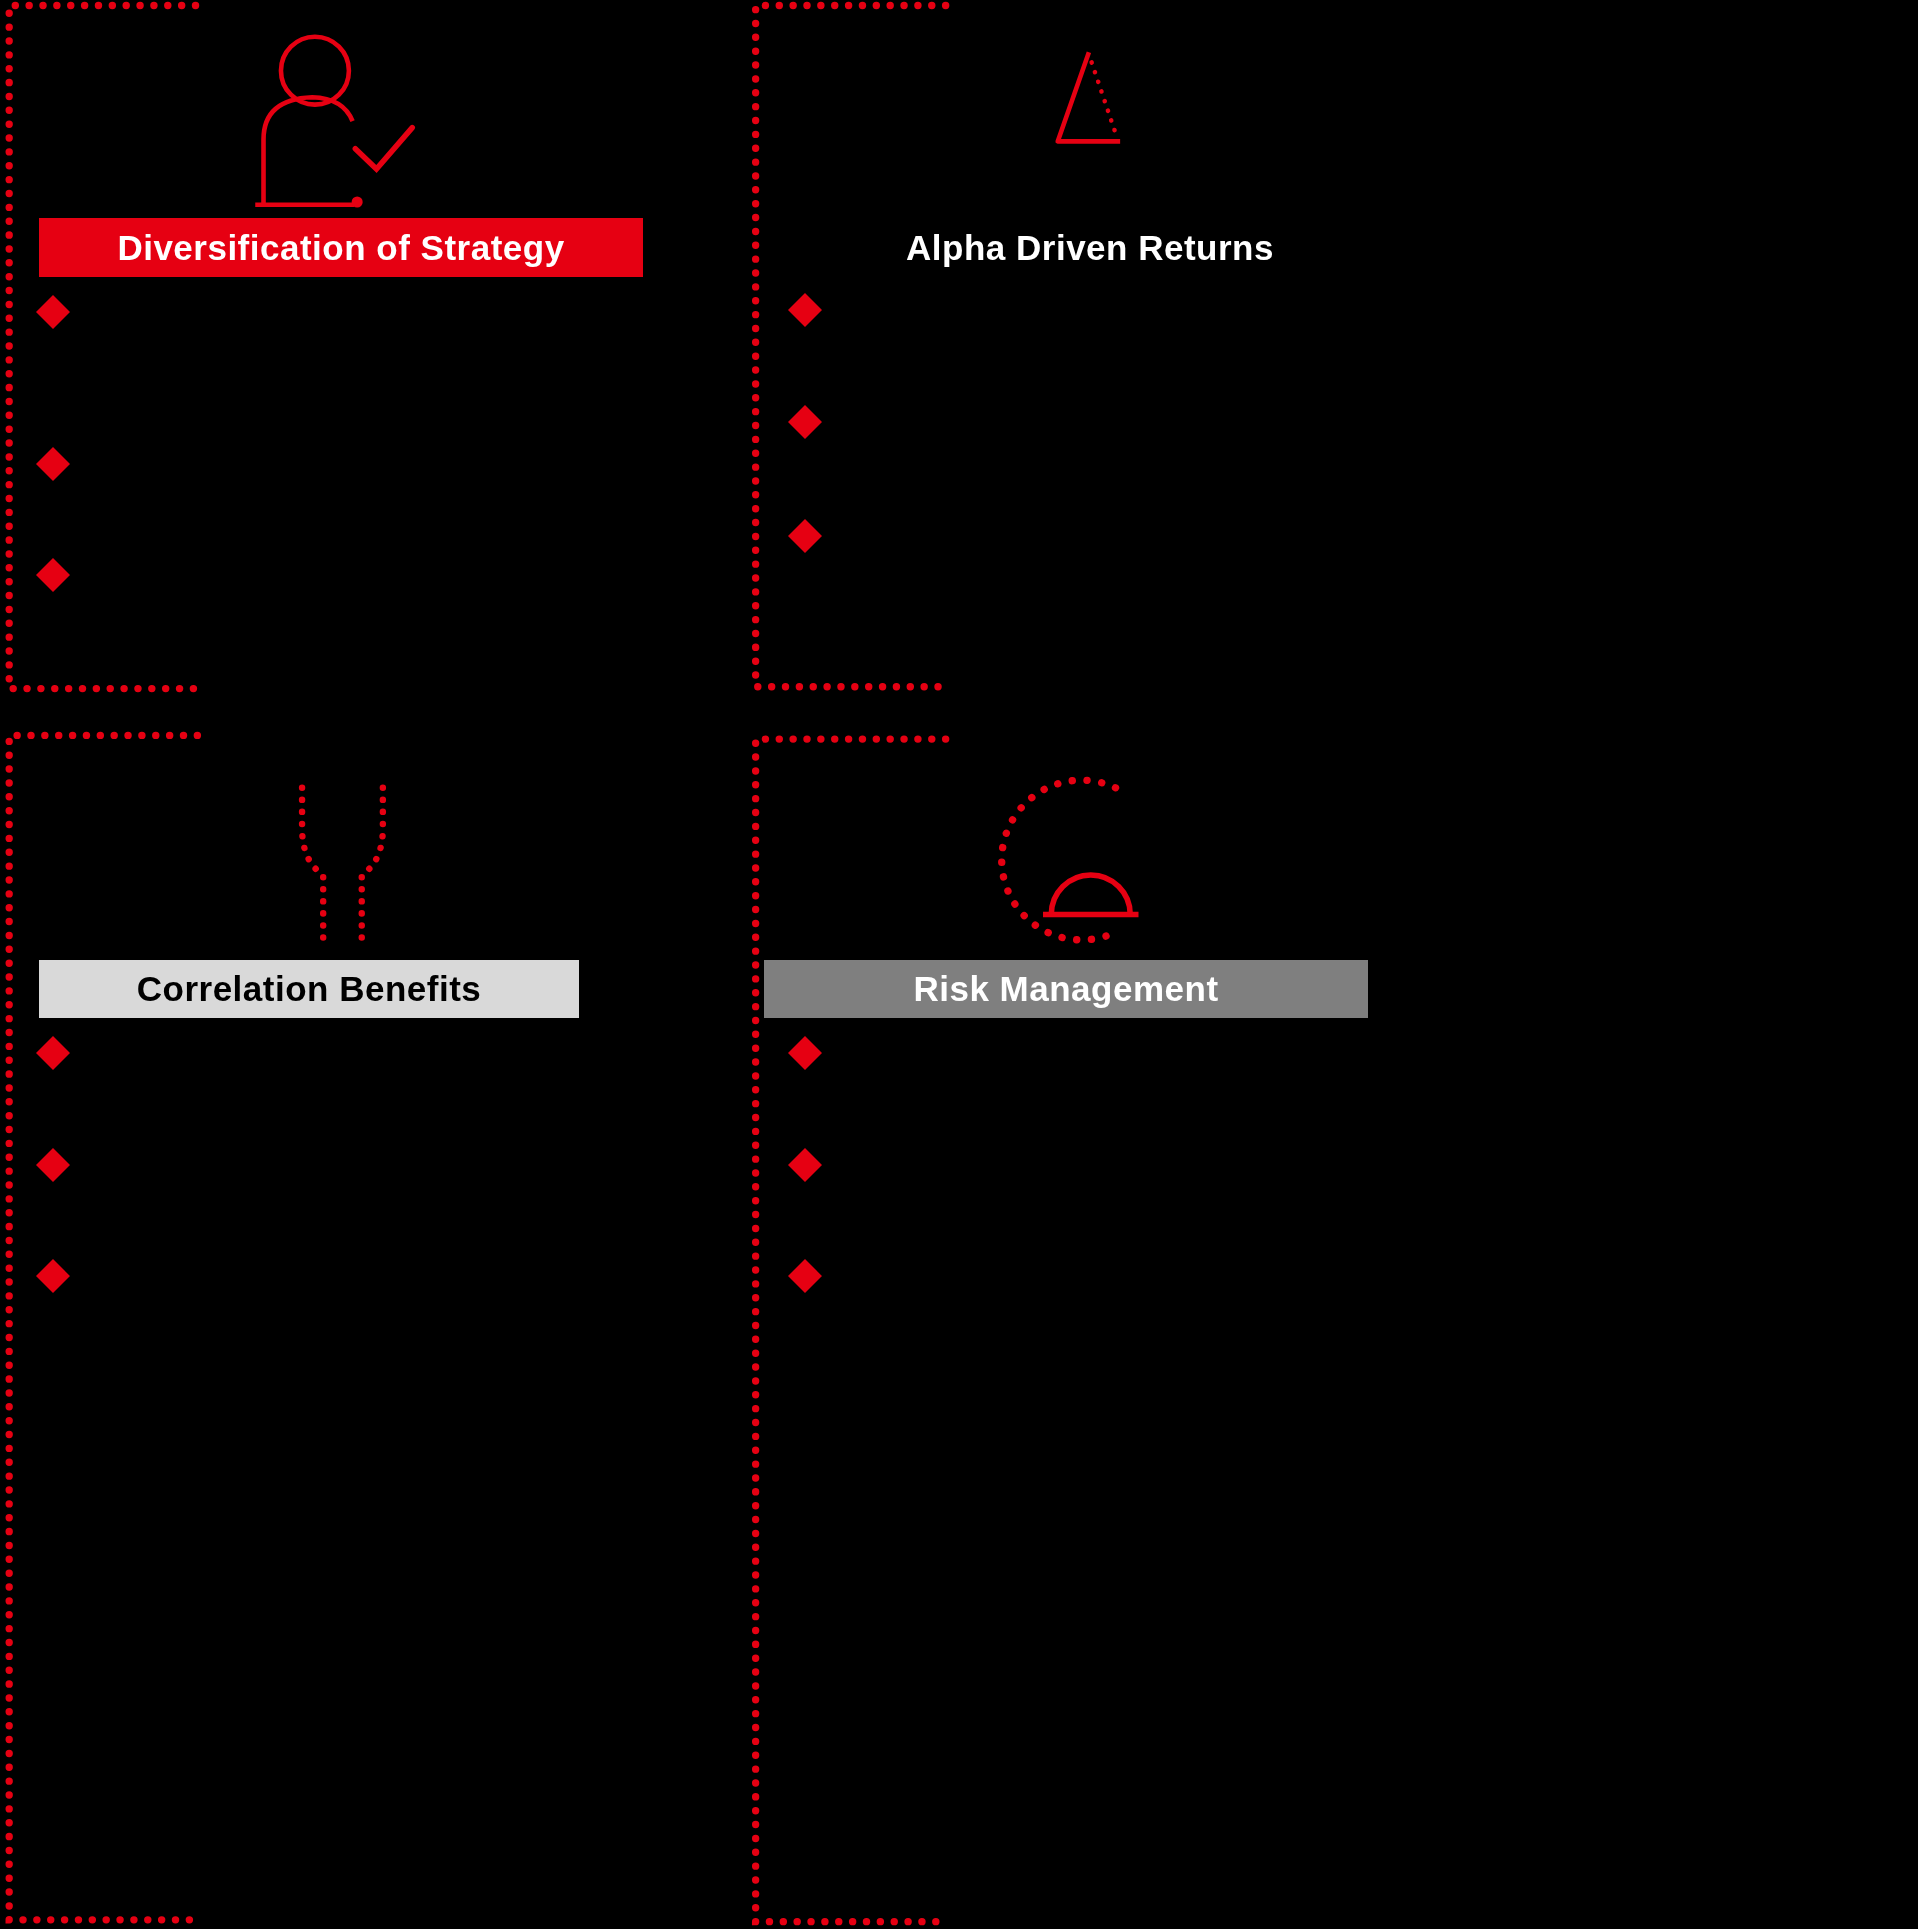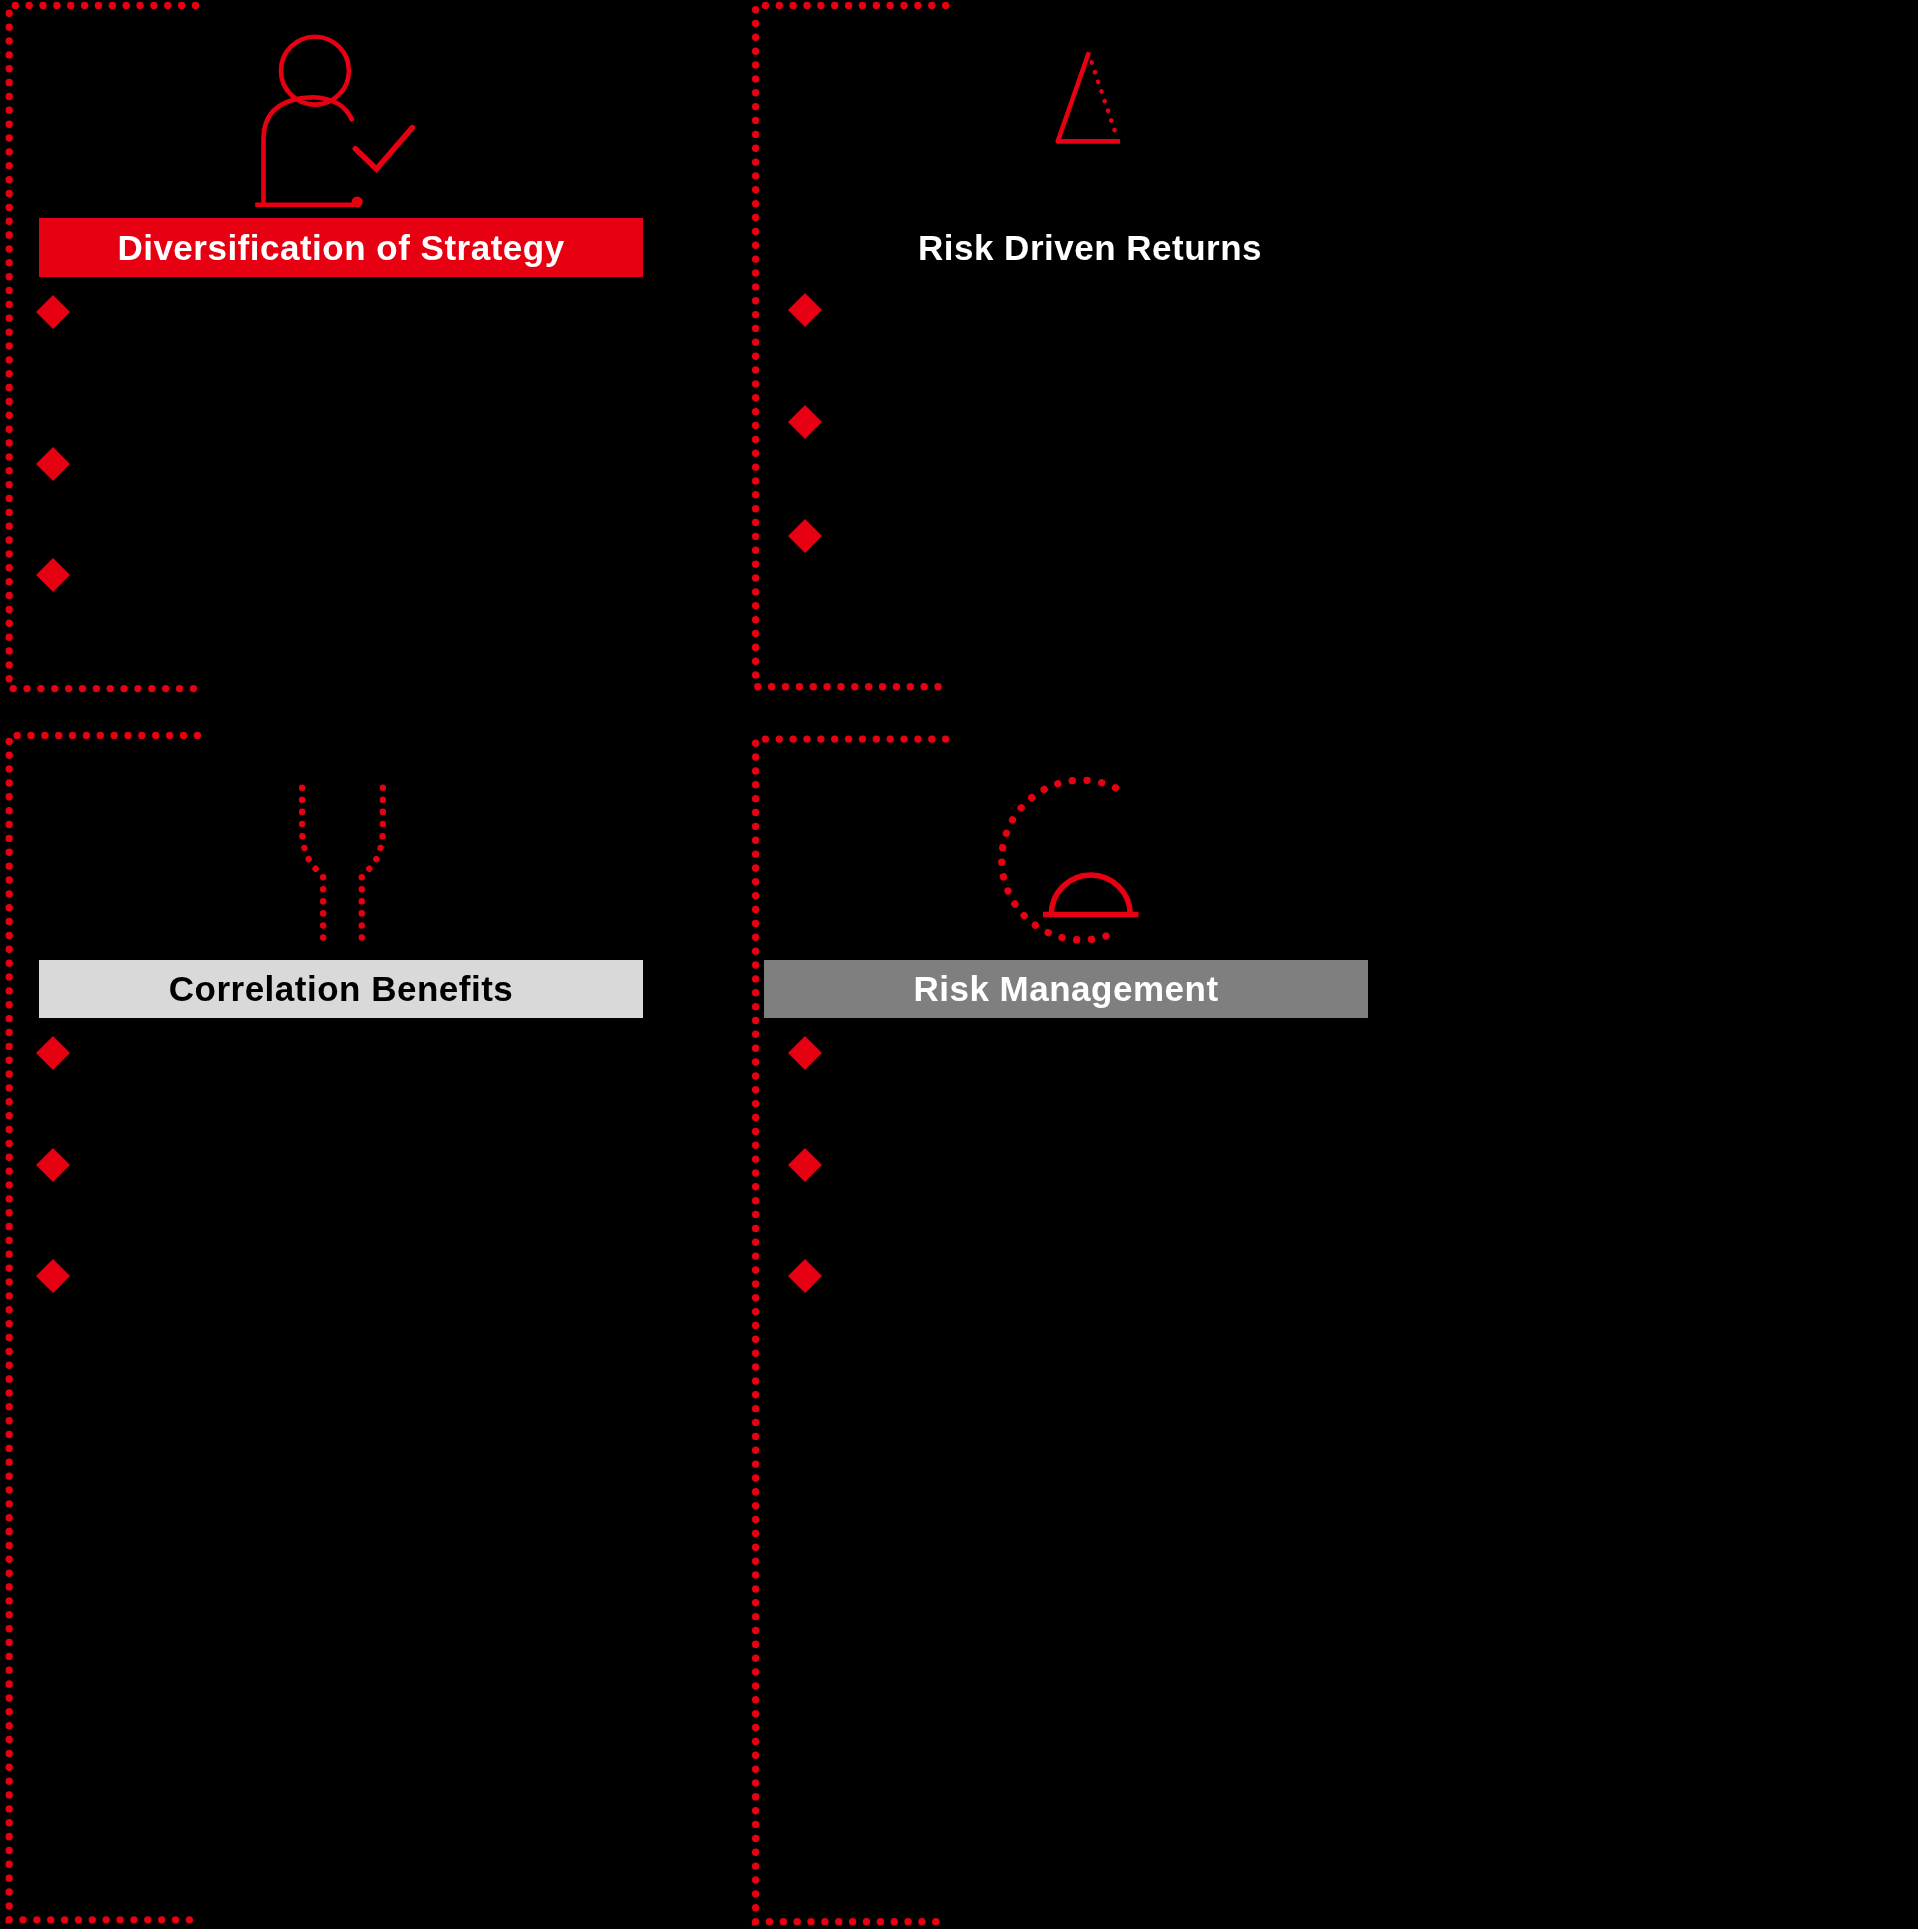--- a/index.html
+++ b/index.html
@@ -84,27 +84,27 @@
   </svg>
 
   <div class="banner red" style="left:39px; top:218px; width:604px; height:59px;">
     <span>Diversification of Strategy</span>
   </div>
   <div class="diamond" style="left:41px; top:300px;"></div>
   <div class="diamond" style="left:41px; top:452px;"></div>
   <div class="diamond" style="left:41px; top:563px;"></div>
 
   <div class="banner plain" style="left:788px; top:218px; width:604px; height:59px;">
-    <span>Risk Driven Returns</span>
+    <span>Alpha Driven Returns</span>
   </div>
   <div class="diamond" style="left:793px; top:298px;"></div>
   <div class="diamond" style="left:793px; top:410px;"></div>
   <div class="diamond" style="left:793px; top:524px;"></div>
 
-  <div class="banner light" style="left:39px; top:960px; width:604px; height:58px;">
+  <div class="banner light" style="left:39px; top:960px; width:540px; height:58px;">
     <span>Correlation Benefits</span>
   </div>
   <div class="diamond" style="left:41px; top:1041px;"></div>
   <div class="diamond" style="left:41px; top:1153px;"></div>
   <div class="diamond" style="left:41px; top:1264px;"></div>
 
   <div class="banner dark" style="left:764px; top:960px; width:604px; height:58px;">
     <span>Risk Management</span>
   </div>
   <div class="diamond" style="left:793px; top:1041px;"></div>

